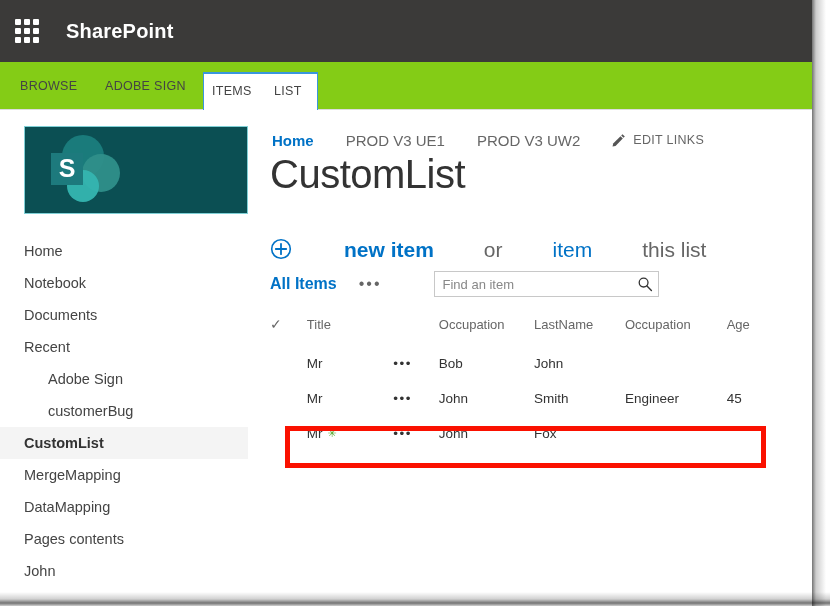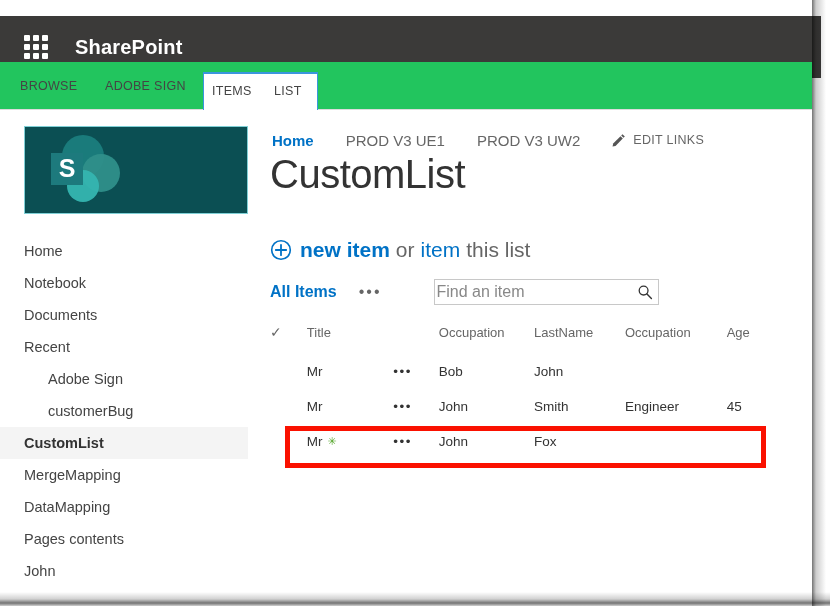--- a/index.html
+++ b/index.html
@@ -16,27 +16,26 @@
     width: 830px;
     height: 606px;
     overflow: hidden;
     background: #ffffff;
     box-sizing: border-box;
   }
 
   
   .suite-bar {
     position: absolute;
-    left: 0; top: 16px;
+    left: 0; top: 0;
     width: 812px;
     height: 62px;
     background: #3b3a39;
     display: flex;
     align-items: center;
-    padding-left: 9px;
   }
   .waffle {
     width: 30px;
     height: 30px;
     margin-left: 12px;
     display: grid;
     grid-template-columns: repeat(3, 1fr);
     grid-template-rows: repeat(3, 1fr);
     gap: 3px;
     padding: 3px;
@@ -56,21 +55,21 @@
     letter-spacing: 0.2px;
     white-space: nowrap;
   }
 
   
   .tabstrip {
     position: absolute;
     left: 0; top: 62px;
     width: 812px;
     height: 48px;
-    background: #22c55e;
+    background: #84cc16;
     border-bottom: 1px solid #dcdcdc;
     box-sizing: border-box;
   }
   .tab {
     position: absolute;
     top: 0;
     height: 47px;
     display: flex;
     align-items: center;
     font-size: 12.5px;
@@ -186,40 +185,41 @@
 
   
   .listarea {
     position: absolute;
     left: 270px;
     top: 128px;
     width: 530px;
   }
   .newitem-row {
     display: flex;
-    align-items: center;
+    align-items: flex-start;
     font-size: 21px;
     white-space: nowrap;
+    gap: 44px;
   }
   .plus-icon {
     margin-right: 8px;
     display: inline-flex;
     align-items: center;
     cursor: pointer;
   }
   .lnk-new {
     color: #0072c6;
     font-weight: bold;
     cursor: pointer;
   }
   .plain { color: #666666; margin: 0 6px; }
   .lnk-edit { color: #0072c6; cursor: pointer; }
 
   .viewbar {
-    margin-top: 16px;
+    margin-top: 8px;
     display: flex;
     align-items: center;
     height: 28px;
   }
   .view-name {
     font-size: 16px;
     font-weight: bold;
     color: #0072c6;
     cursor: pointer;
     white-space: nowrap;
@@ -240,23 +240,23 @@
     background: #ffffff;
     display: flex;
     align-items: center;
     box-sizing: border-box;
   }
   .searchbox input {
     flex: 1;
     border: none;
     outline: none;
     font-family: "Liberation Sans", sans-serif;
-    font-size: 16px;
+    font-size: 13px;
     color: #666666;
-    padding: 0 2px;
+    padding: 0 8px;
     background: transparent;
     min-width: 0;
   }
   .searchbox input::placeholder { color: #888888; }
   .search-btn {
     width: 26px;
     display: flex;
     align-items: center;
     justify-content: center;
     cursor: pointer;

